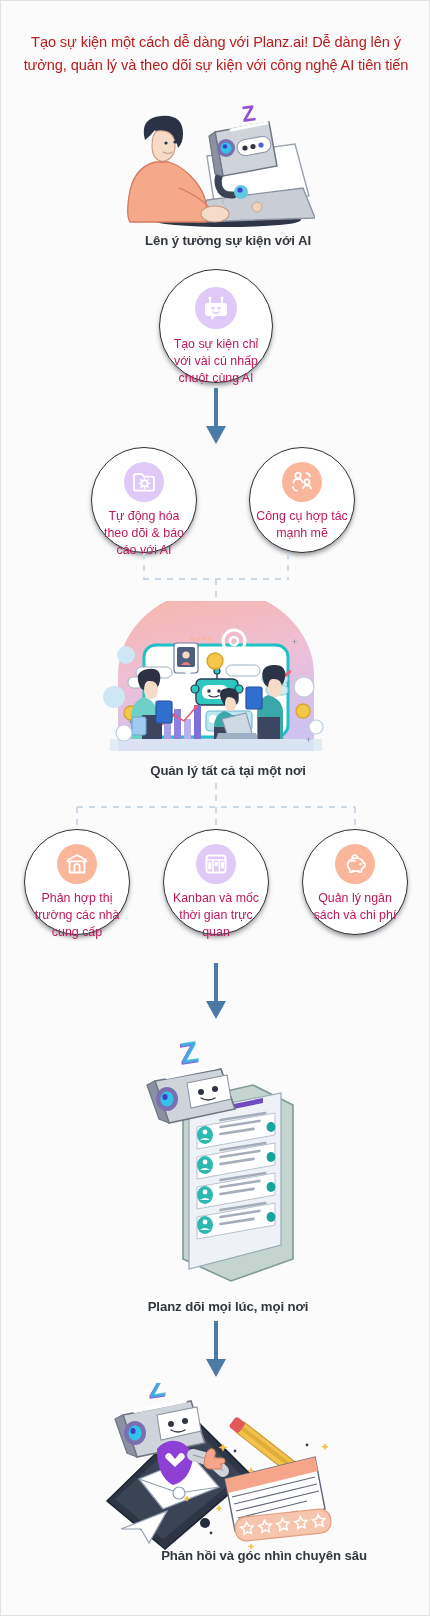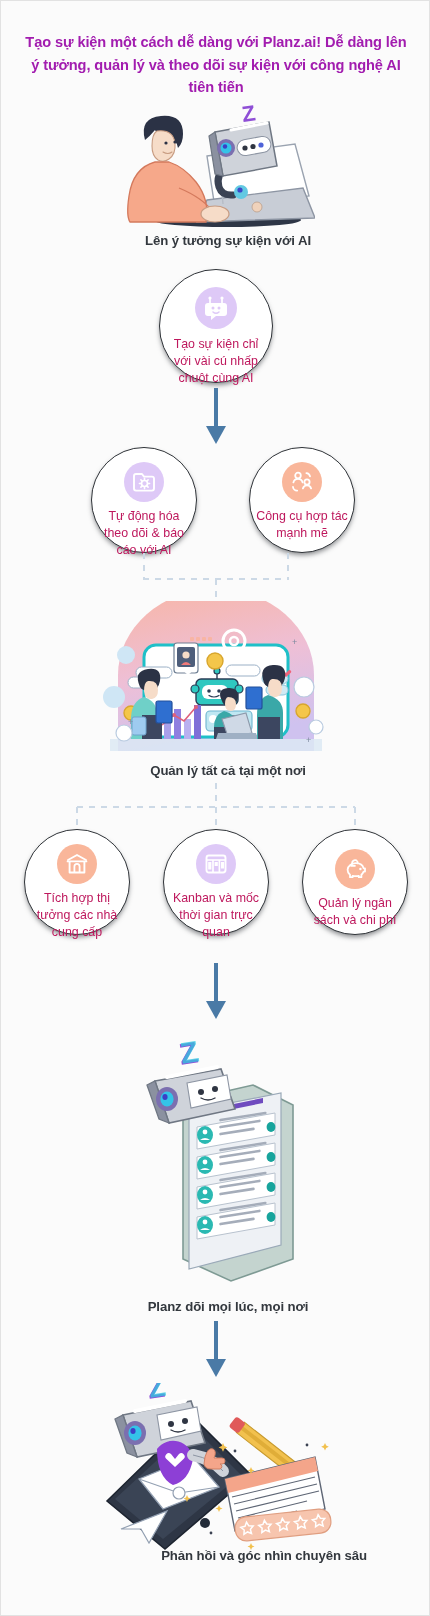--- a/index.html
+++ b/index.html
@@ -24,24 +24,24 @@
   }
 
   
   .headline {
     position: absolute;
     top: 30px;
     left: 22px;
     width: 386px;
     text-align: center;
     font-size: 14.6px;
-    font-weight: bold;
+    font-weight: normal;
     line-height: 1.55;
     letter-spacing: -0.1px;
-    color: #a21caf;
+    color: #b91c1c;
   }
 
   
   .caption {
     position: absolute;
     width: 430px;
     left: 12px;
     text-align: center;
     font-size: 13.2px;
     font-weight: bold;
@@ -351,39 +351,39 @@
 
   <div class="node med" style="left:23px; top:828px;">
     <div class="node-icon ic-orange">
       <svg width="24" height="24" viewBox="0 0 24 24">
         <path d="M3 8 L12 3 L21 8" fill="none" stroke="#fff" stroke-width="1.9" stroke-linejoin="round" stroke-linecap="round"></path>
         <path d="M4.6 9.5 v11 h14.8 v-11" fill="none" stroke="#fff" stroke-width="1.9" stroke-linejoin="round"></path>
         <path d="M9.4 20.5 v-6 a2.6 2.6 0 0 1 5.2 0 v6" fill="none" stroke="#fff" stroke-width="1.8"></path>
         <line x1="2.6" y1="9.4" x2="21.4" y2="9.4" stroke="#fff" stroke-width="1.9" stroke-linecap="round"></line>
       </svg>
     </div>
-    <div class="node-label">Tích hợp thị tưởng các nhà cung cấp</div>
+    <div class="node-label">Phản hợp thị trường các nhà cung cấp</div>
   </div>
 
   <div class="node med" style="left:162px; top:828px;">
     <div class="node-icon ic-purple">
       <svg width="24" height="24" viewBox="0 0 24 24">
         <rect x="2.5" y="3.5" width="19" height="17" rx="2.4" fill="none" stroke="#fff" stroke-width="1.9"></rect>
         <line x1="2.5" y1="8" x2="21.5" y2="8" stroke="#fff" stroke-width="1.6"></line>
         <line x1="9" y1="8" x2="9" y2="20.5" stroke="#fff" stroke-width="1.7"></line>
         <line x1="15.4" y1="8" x2="15.4" y2="20.5" stroke="#fff" stroke-width="1.7"></line>
         <rect x="10.6" y="10" width="3.2" height="4" fill="#fff"></rect>
         <rect x="17" y="10" width="3" height="6.5" fill="#fff"></rect>
         <rect x="4.2" y="10" width="3.2" height="7.5" fill="#fff"></rect>
       </svg>
     </div>
     <div class="node-label">Kanban và mốc thời gian trực quan</div>
   </div>
 
-  <div class="node med" style="left:301px; top:828px;justify-content:center;">
+  <div class="node med" style="left:301px; top:828px;">
     <div class="node-icon ic-orange">
       <svg width="24" height="24" viewBox="0 0 24 24">
         <path d="M20.6 11.4 a7.6 6.6 0 0 0 -7.4 -5.2 a8.4 7 0 0 0 -8.6 6.6 a6.3 6.3 0 0 0 2.4 5 v2.4 h2.6 v-1.4 a10 10 0 0 0 3.2 0.4 a10 10 0 0 0 3 -0.4 v1.4 h2.6 v-2.4 a6.6 6.6 0 0 0 2.2 -3.2 h1.4 v-3.2 z" fill="none" stroke="#fff" stroke-width="1.8" stroke-linejoin="round"></path>
         <circle cx="17.4" cy="12" r="1.2" fill="#fff"></circle>
         <path d="M9 6.6 a3.2 3.2 0 0 1 4.4 -3.2 a3.2 3.2 0 0 1 1.4 3" fill="none" stroke="#fff" stroke-width="1.7" stroke-linecap="round"></path>
         <line x1="8" y1="8.8" x2="12" y2="8.8" stroke="#fff" stroke-width="1.7" stroke-linecap="round"></line>
       </svg>
     </div>
     <div class="node-label">Quản lý ngân sách và chi phí</div>
   </div>

